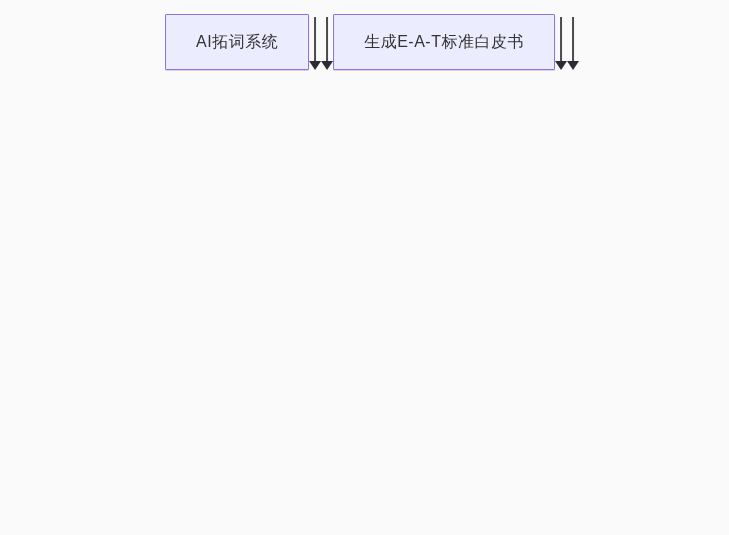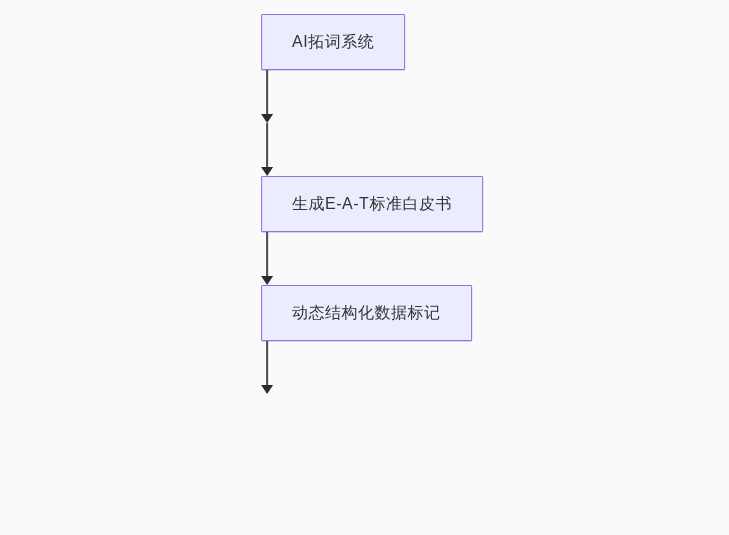--- a/index.html
+++ b/index.html
@@ -22,22 +22,22 @@
     overflow: hidden;
     background: var(--canvas-bg);
     font-family: "Liberation Sans", "DejaVu Sans", sans-serif;
   }
   .flow {
     position: absolute;
     top: 14px;
     left: 372px;
     transform: translateX(-50%);
     display: flex;
-    flex-direction: column;
-    align-items: flex-start;
+    flex-direction: row;
+    align-items: flex-end;
   }
   .node {
     height: 56px;
     min-width: 144px;
     padding: 0 30px;
     background: var(--node-fill);
     border: 1px solid var(--node-border);
     border-radius: 1px;
     display: flex;
     align-items: center;
@@ -91,23 +91,20 @@
 
   <div class="node">
     <span>生成E-A-T标准白皮书</span>
   </div>
 
   <div class="connector">
     <div class="arrow-line"></div>
     <div class="arrowhead"></div>
   </div>
 
-  <div class="node">
-    <span>动态结构化数据标记</span>
-  </div>
 
   <div class="connector">
     <div class="arrow-line"></div>
     <div class="arrowhead"></div>
   </div>
 
 
 </div>
 
 </body></html>

